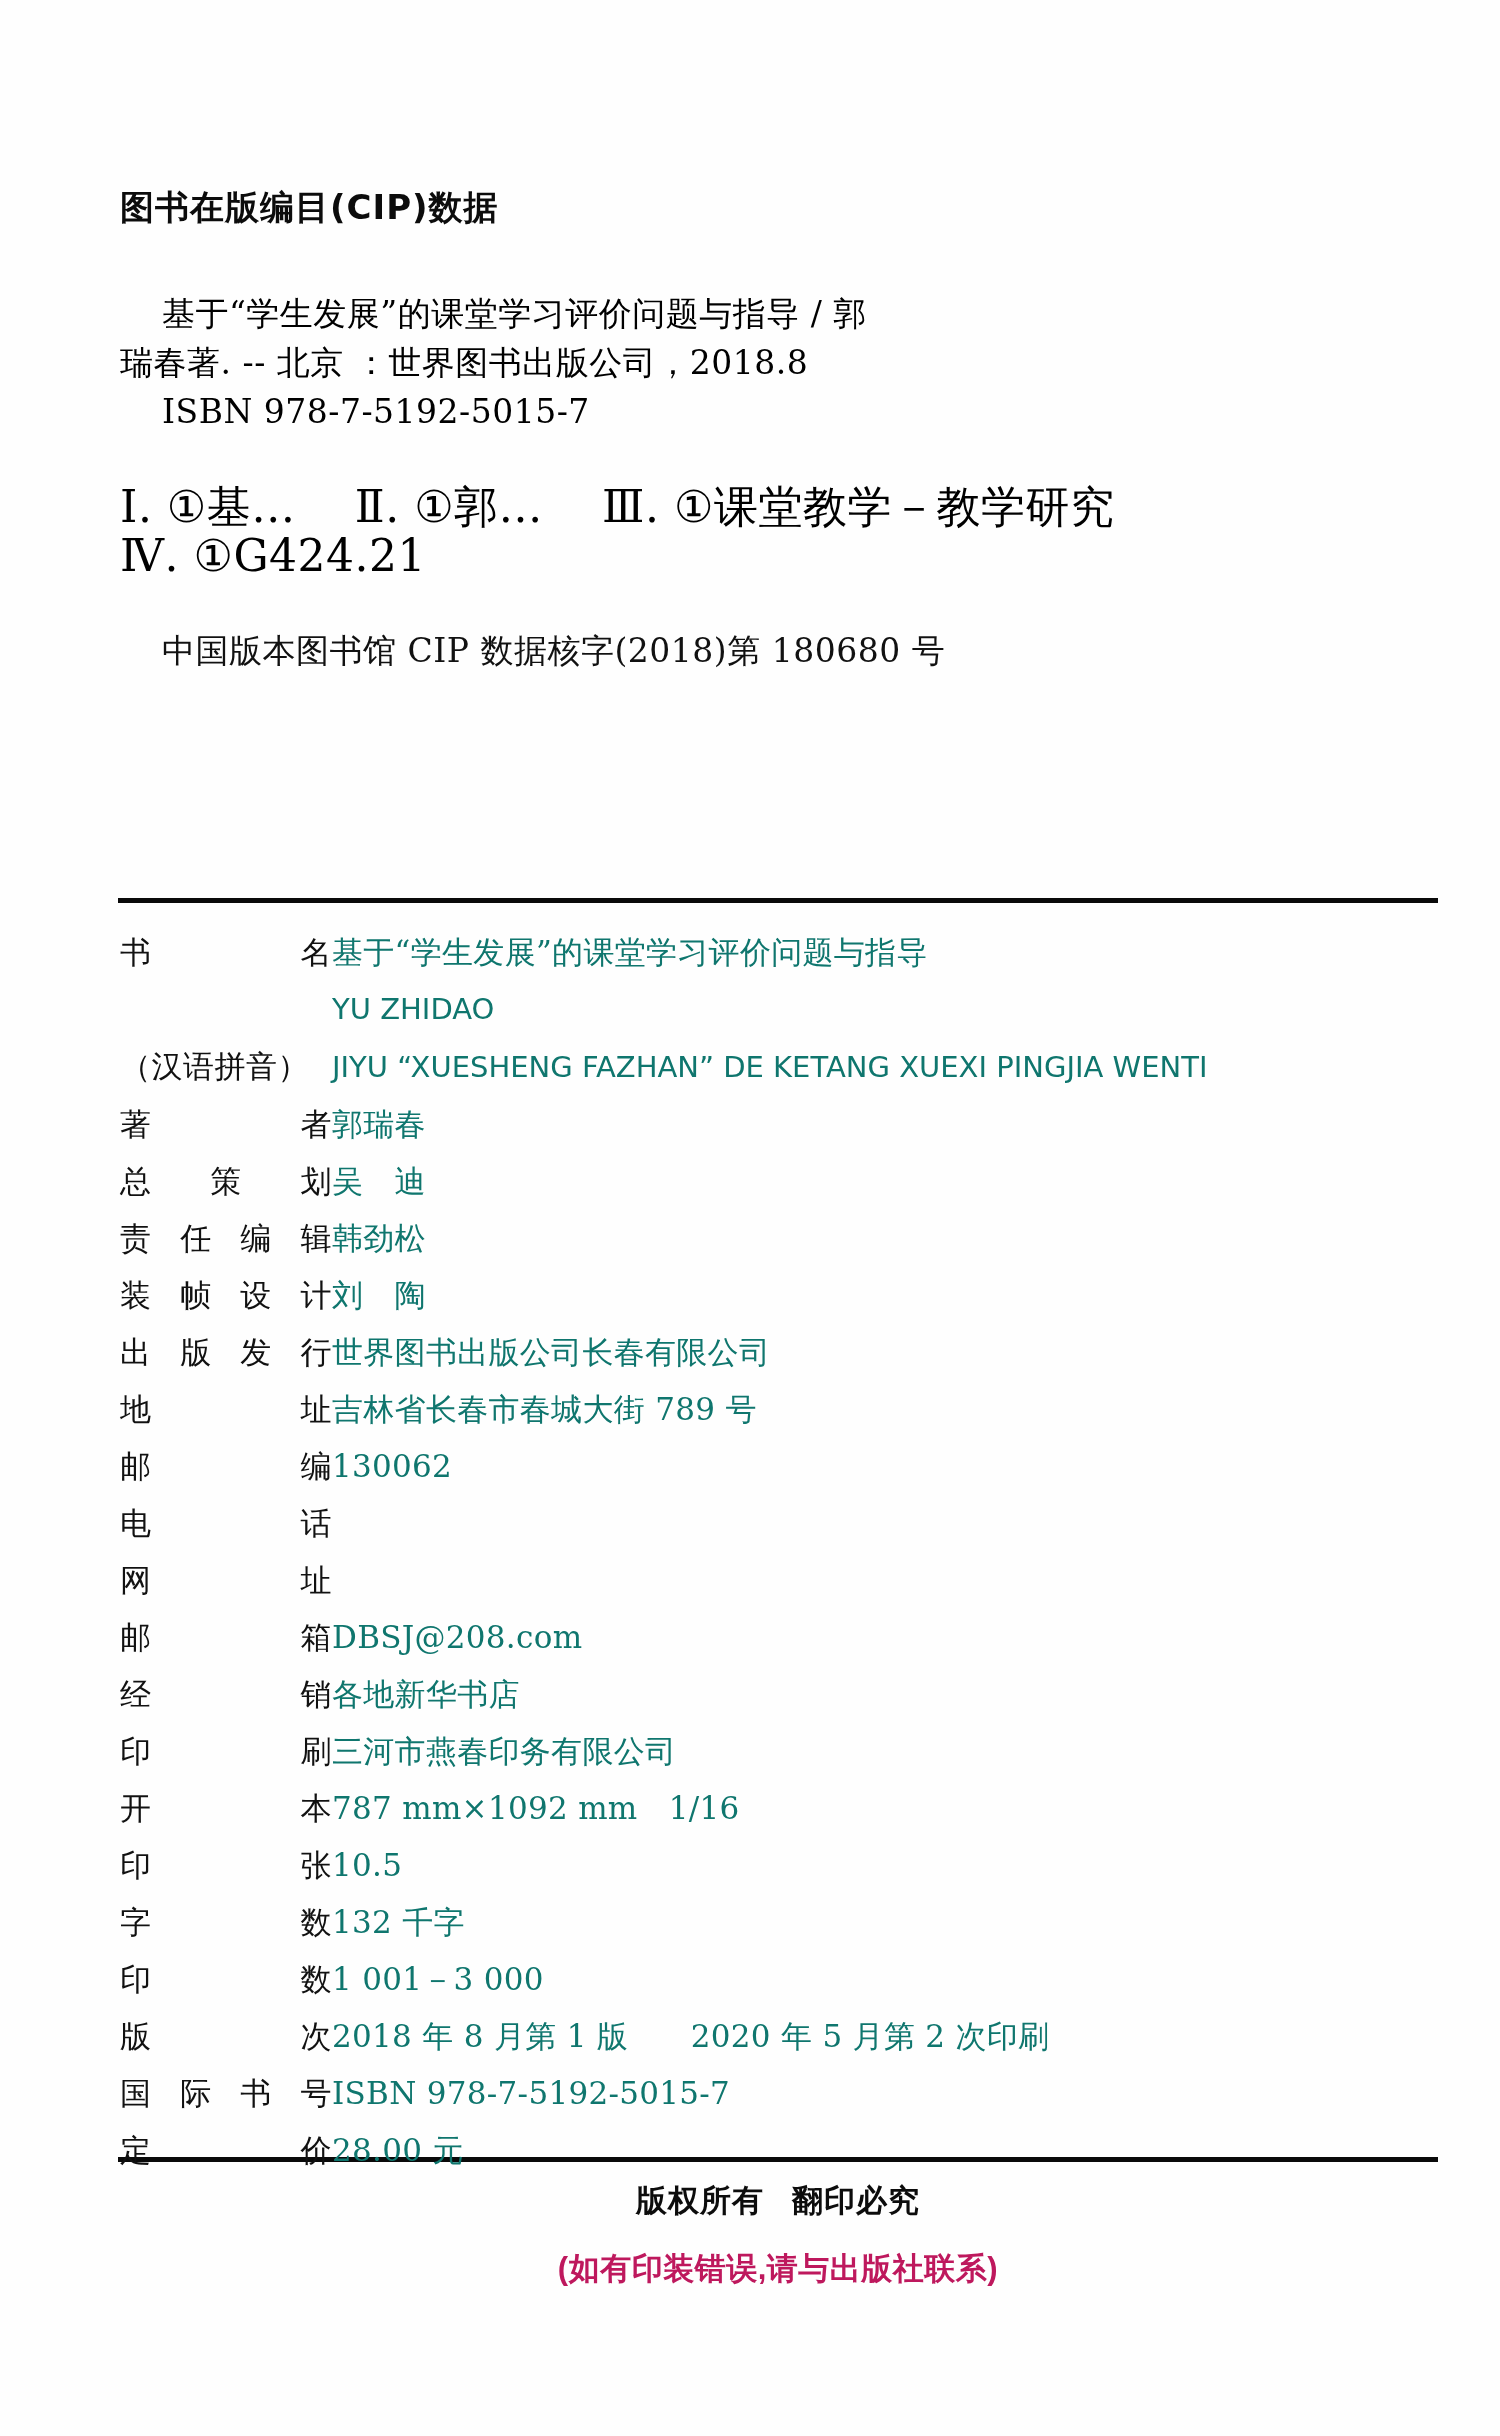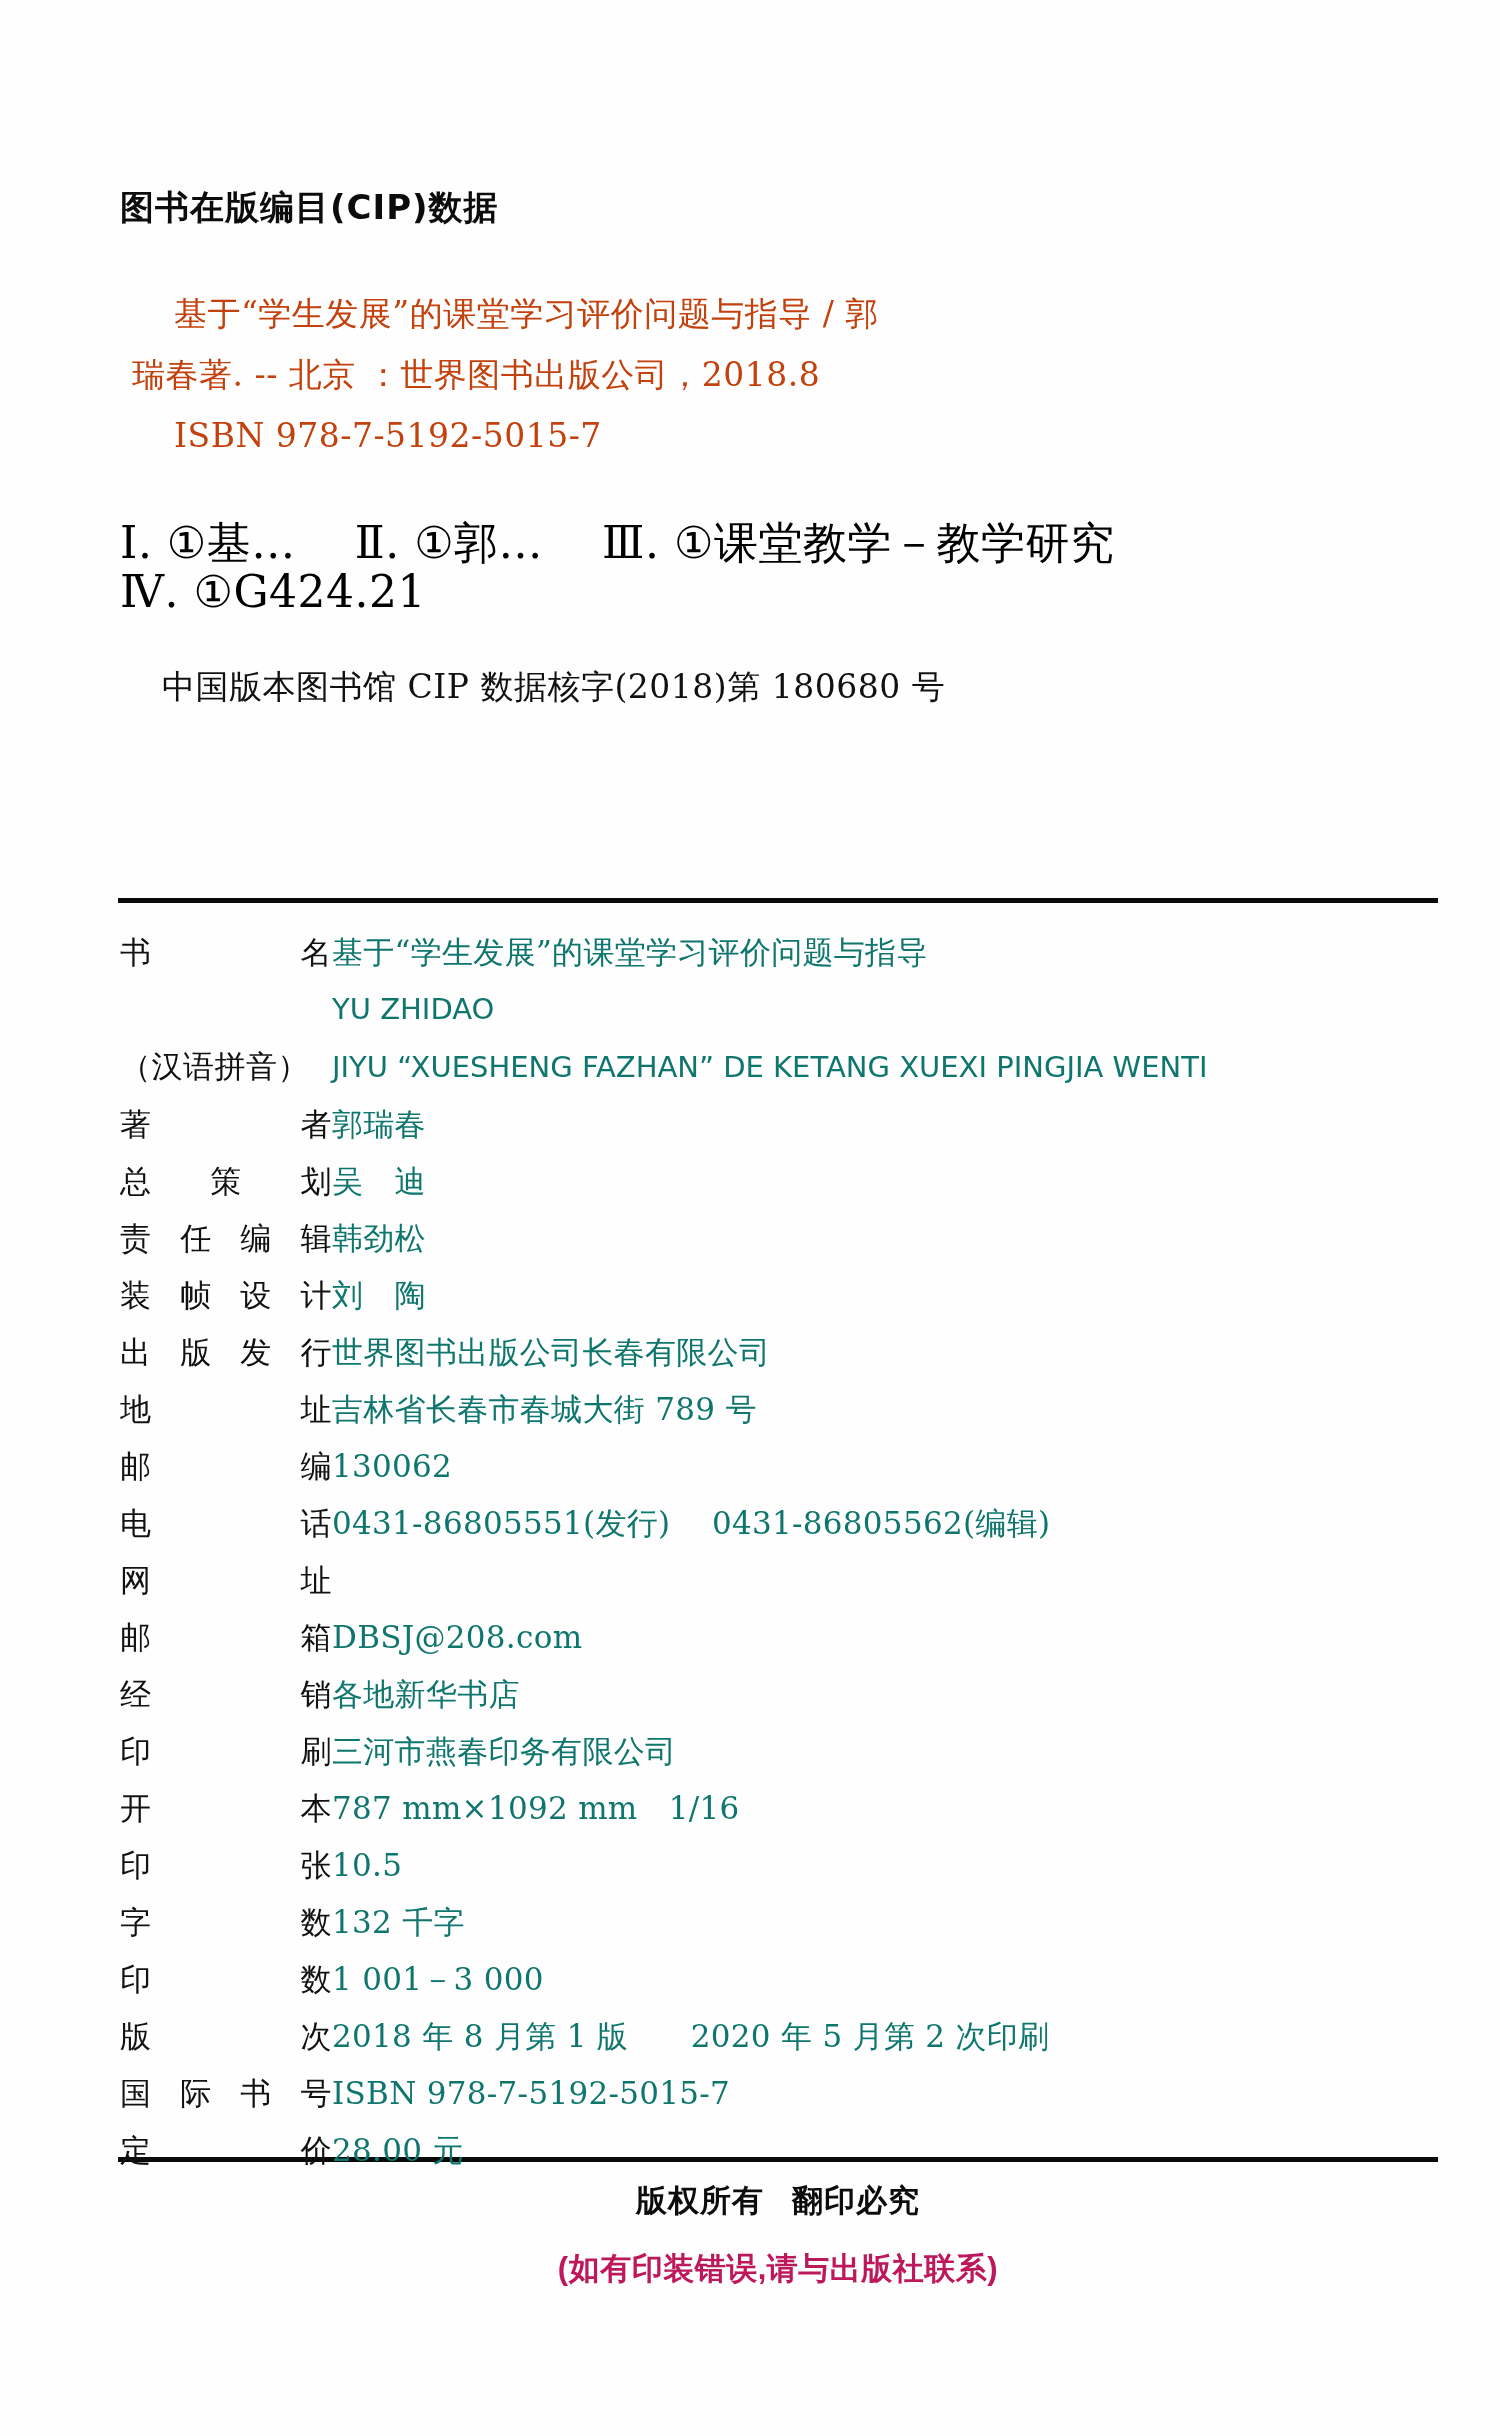--- a/index.html
+++ b/index.html
@@ -40,22 +40,22 @@
     letter-spacing: 1px;
     color: #0c0c0c;
     margin: 0 0 58px 0;
     white-space: nowrap;
   }
 
   .cip-para {
     font-size: 33px;
     line-height: 49px;
     letter-spacing: 0.5px;
-    margin: 12px;
-    color: #c2410c;
+    margin: 0;
+    color: #000000;
   }
   .cip-para .ind { padding-left: 42px; }
   .cip-gap-md { height: 46px; }
 
   .cip-class {
     font-size: 44px;
     line-height: 49px;
     letter-spacing: 0.5px;
     margin: 0;
     color: #000000;
@@ -263,21 +263,20 @@
         </div>
         <div class="cvalue">130062</div>
       </div>
       <div class="crow">
         <div class="clabel">
           <span class="lab-chars">
             <span>电</span>
             <span>话</span>
           </span>
         </div>
-        <div class="cvalue">0431-86805551(发行)　 0431-86805562(编辑)</div>
       </div>
       <div class="crow">
         <div class="clabel">
           <span class="lab-chars">
             <span>网</span>
             <span>址</span>
           </span>
         </div>
       </div>
       <div class="crow">

